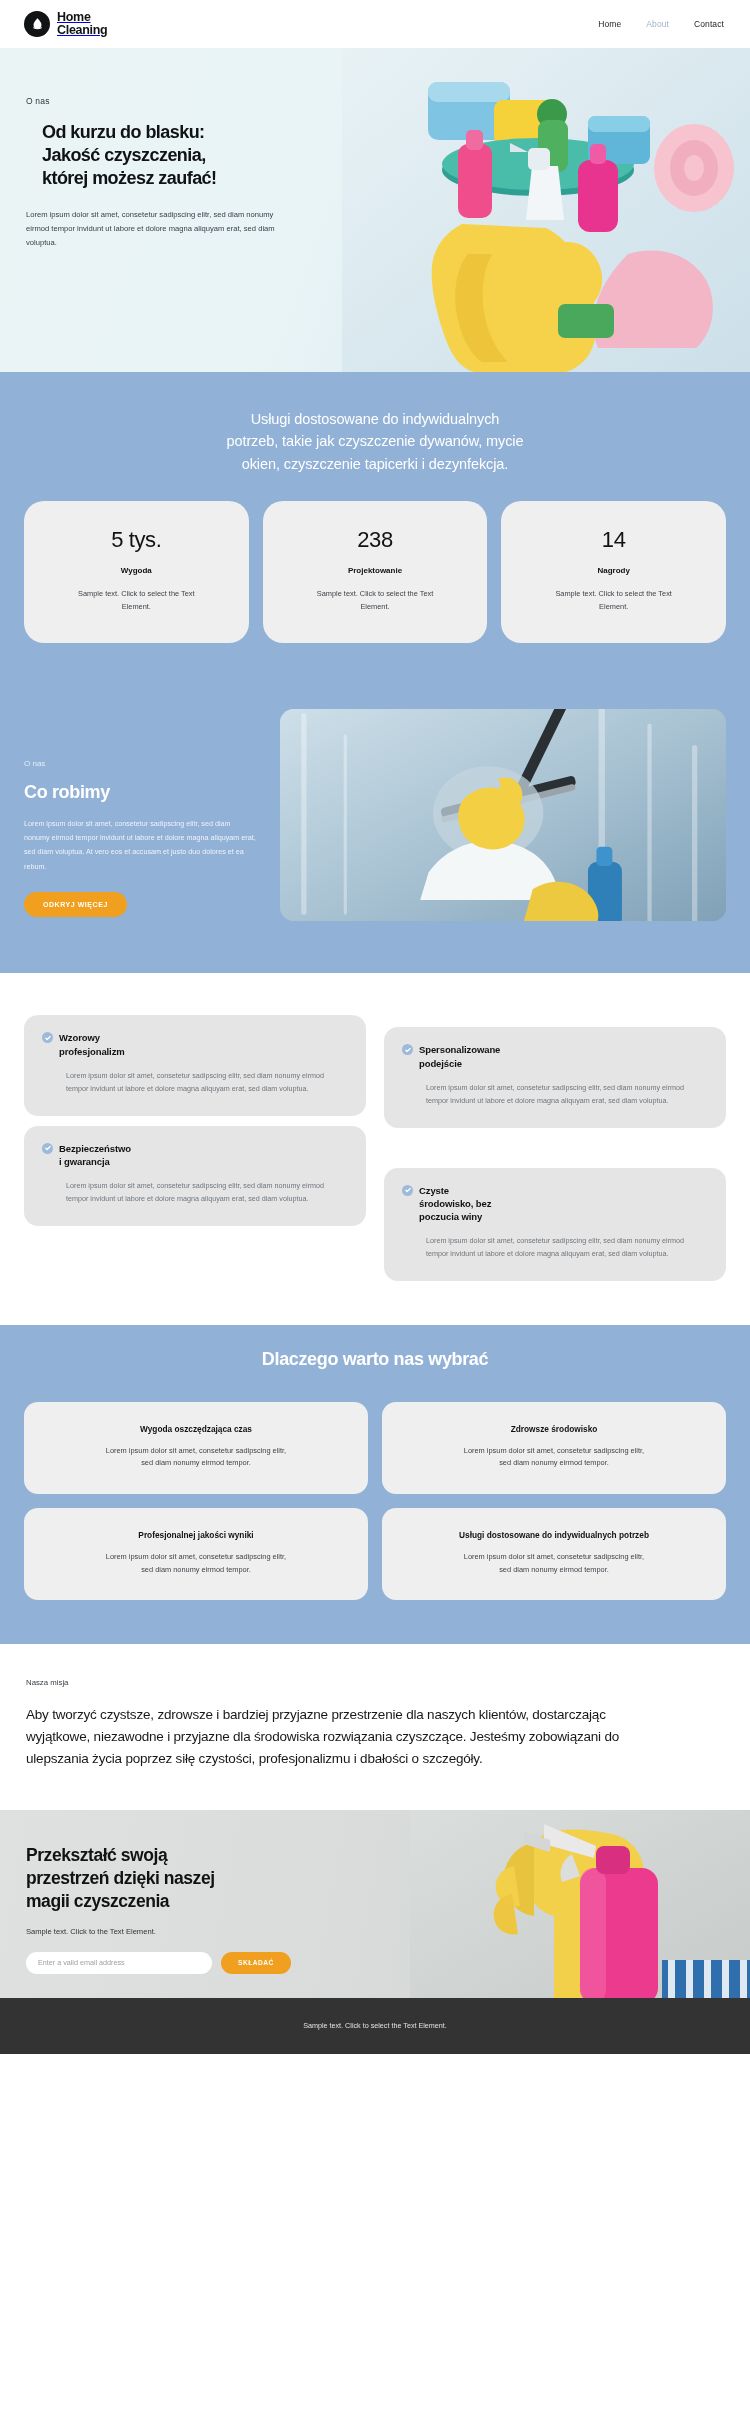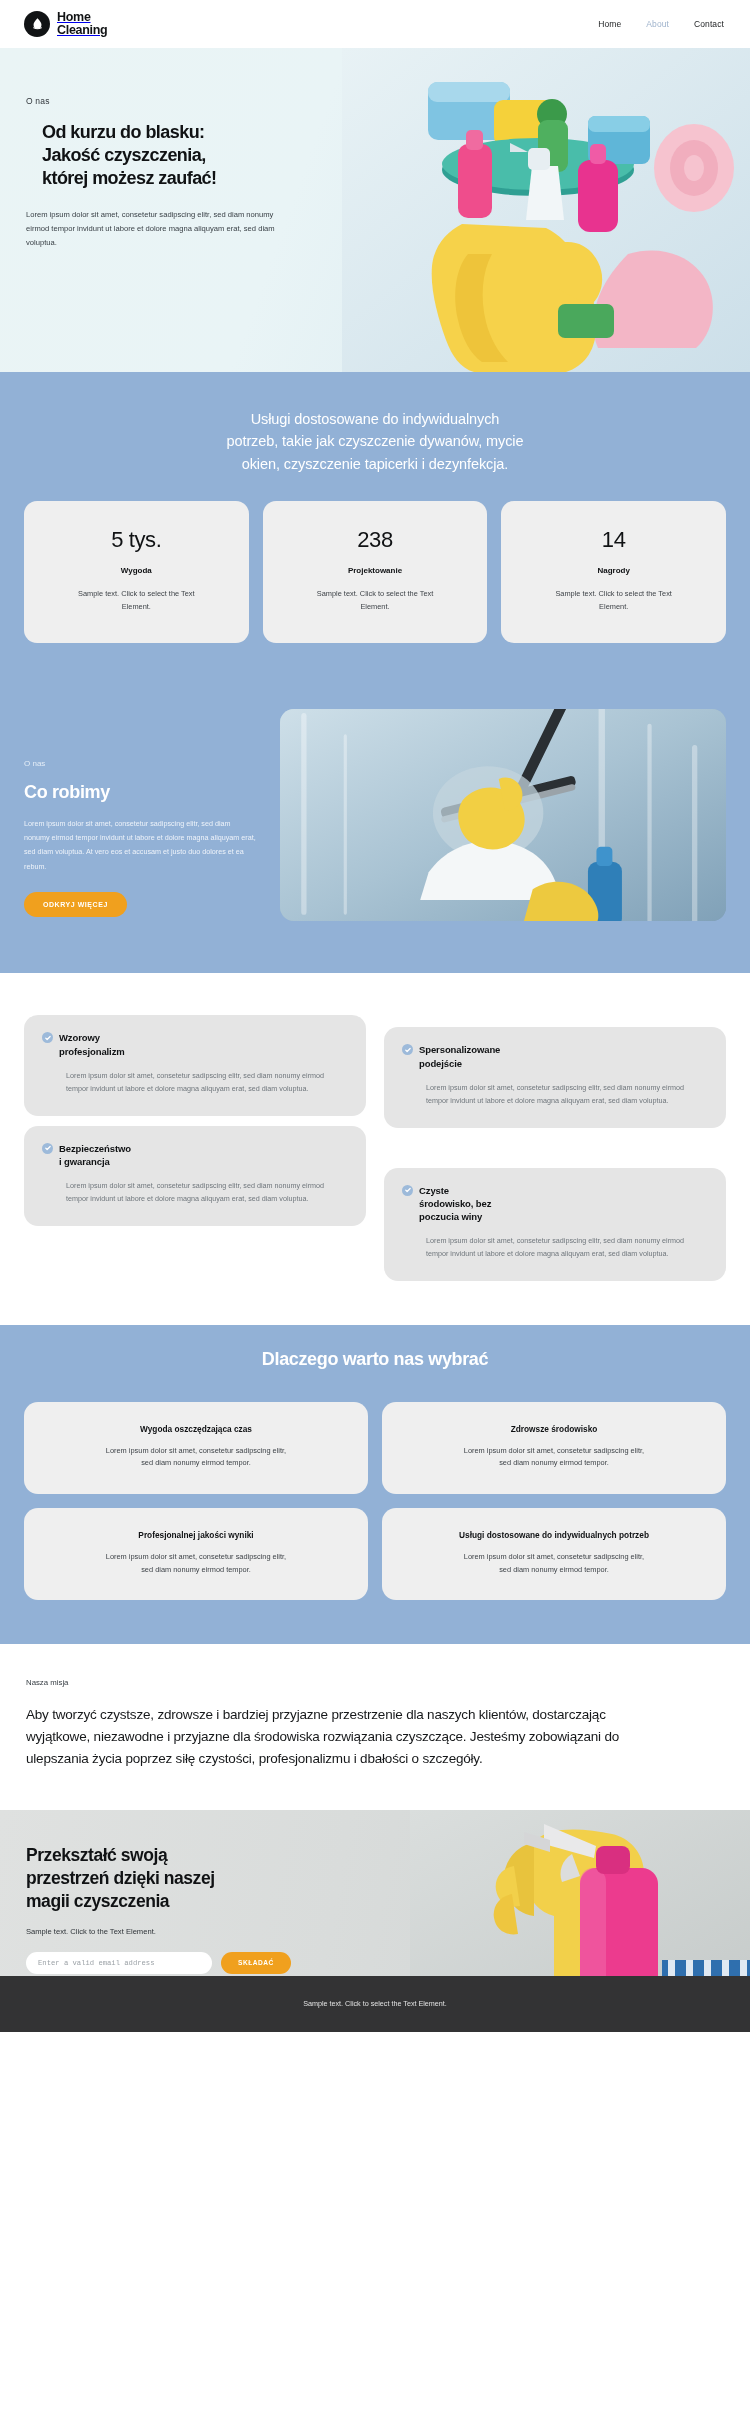--- a/index.html
+++ b/index.html
@@ -112,21 +112,21 @@
     white-space: pre-line;
   }
   .stats-row {
     display: flex;
     gap: 14px;
     padding: 0 24px;
   }
   .stat-card {
     flex: 1;
     background: #efefef;
-    border-radius: 13px;
+    border-radius: 20px;
     padding: 26px 18px 30px;
     text-align: center;
     min-height: 142px;
   }
   .stat-value {
     font-size: 22px;
     font-weight: 400;
     color: #101214;
     letter-spacing: -0.4px;
     margin-bottom: 13px;
@@ -292,21 +292,21 @@
     font-size: 13.5px;
     line-height: 1.62;
     color: #16181a;
     letter-spacing: -0.2px;
     max-width: 640px;
   }
 
   
   .cta {
     position: relative;
-    height: 166px;
+    height: 188px;
     background: linear-gradient(100deg, #dfe1e0 0%, #d9dcdb 45%, #cfd3d2 100%);
     overflow: hidden;
   }
   .cta-photo {
     position: absolute;
     right: 0; top: 0;
     width: 340px; height: 194px;
     overflow: hidden;
   }
   .cta-inner {
@@ -335,21 +335,21 @@
     gap: 9px;
   }
   .cta-input {
     width: 186px;
     height: 22px;
     border: none;
     border-radius: 12px;
     background: #ffffff;
     padding: 0 12px;
     font-size: 7.2px;
-    font-family: Liberation Mono, monospace;
+    font-family: Liberation Sans, sans-serif;
     color: #3c4247;
     outline: none;
   }
   .cta-input::placeholder { color: #9ba1a6; }
   .cta-submit {
     background: #f0a01e;
     color: #ffffff;
     border: none;
     border-radius: 12px;
     height: 22px;

